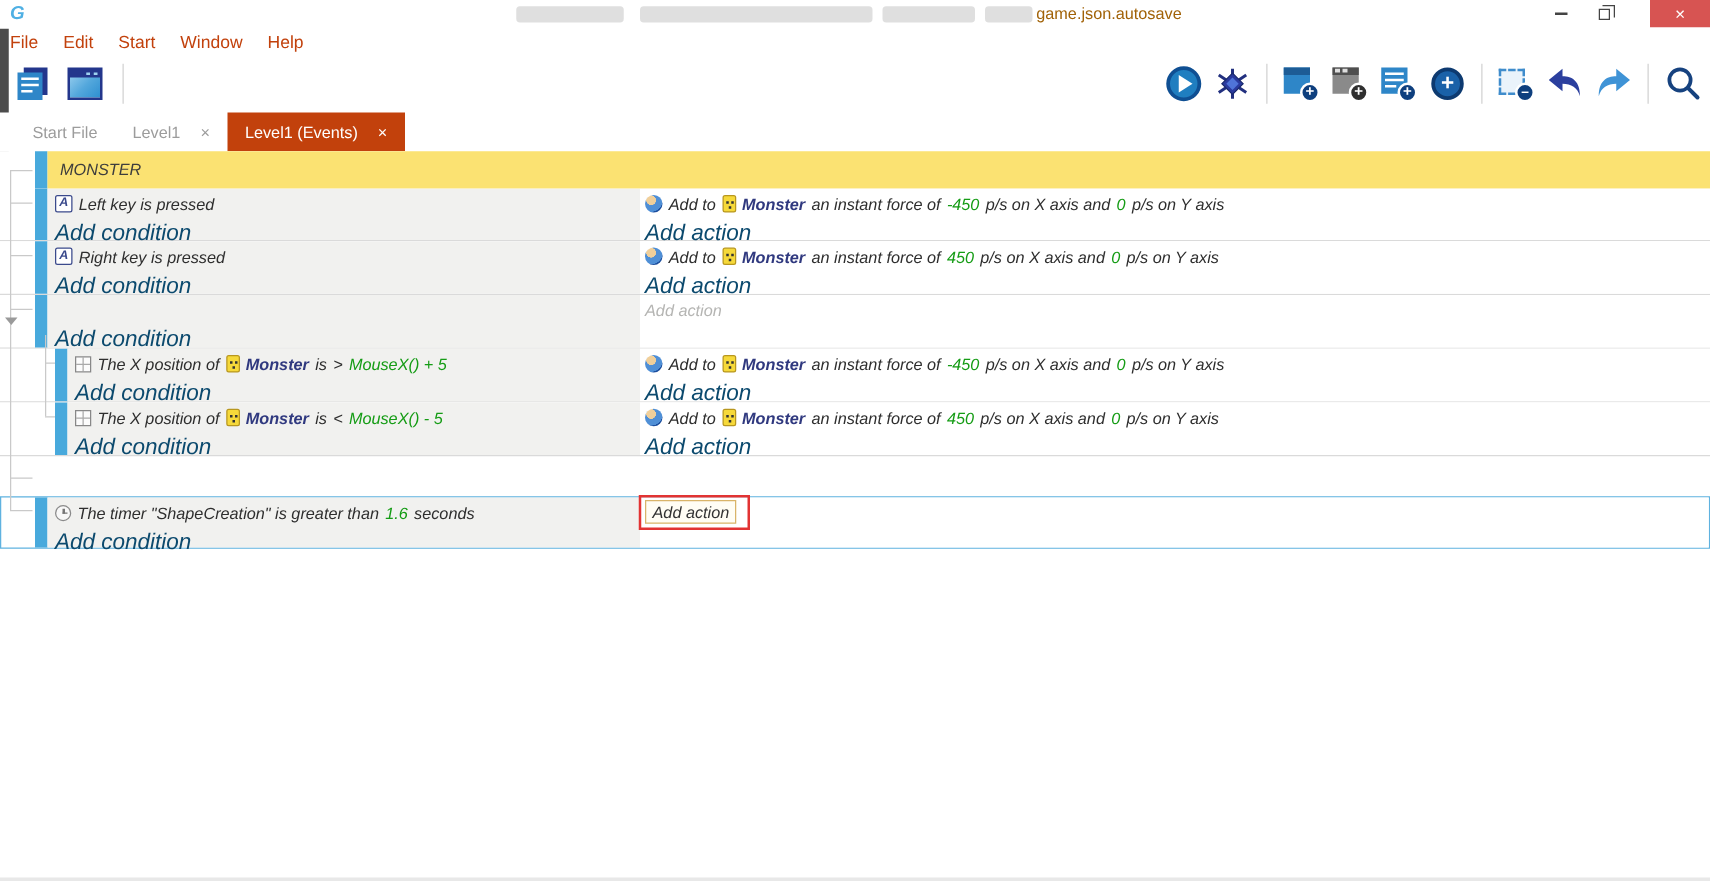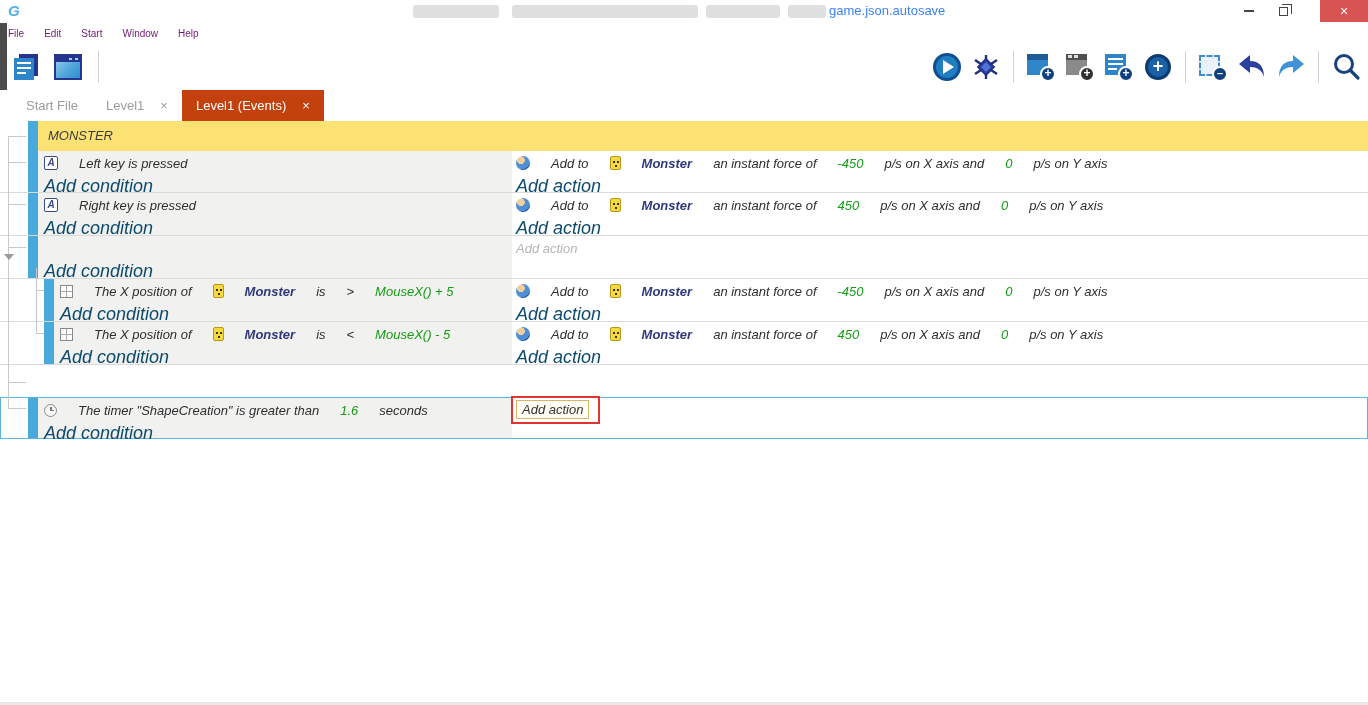--- a/index.html
+++ b/index.html
@@ -4,32 +4,32 @@
 <style>
   * { margin:0; padding:0; box-sizing:border-box; }
   html,body { width:1368px; height:705px; overflow:hidden; background:#fff;
     font-family:"Liberation Sans", sans-serif; }
   #app { position:relative; width:1368px; height:705px; background:#fff; }
 
   
   #titlebar { position:absolute; left:0; top:0; width:1368px; height:22px; background:#fff; }
   .logo { position:absolute; left:8px; top:2px; font-size:15px; font-weight:bold; font-style:italic; color:#4fb0e4; }
   .redact { position:absolute; top:5px; height:13px; background:#d9d9d9; border-radius:3px; opacity:.85; }
-  #title-text { position:absolute; left:829px; top:3px; font-size:13px; color:#3b82f6; }
+  #title-text { position:absolute; left:829px; top:3px; font-size:13px; color:#a16207; }
   .wbtn { position:absolute; top:0; height:22px; display:flex; align-items:center; justify-content:center; cursor:default; }
   #btn-min { left:1232px; width:34px; }
   #btn-min .minus { width:10px; height:2px; background:#444; }
   #btn-restore { left:1266px; width:34px; }
   #btn-restore .sq { width:9px; height:9px; border:1px solid #444; position:relative; background:#fff; }
   #btn-restore .sq::before { content:""; position:absolute; left:2px; top:-4px; width:9px; height:9px; border:1px solid #444; border-left:none; border-bottom:none; }
   #btn-close { left:1320px; width:48px; background:#d75452; color:#fff; font-size:14px; }
 
   
   #menubar { position:absolute; left:0; top:22px; width:1368px; height:22px; background:#fff; display:flex; align-items:center; padding-left:8px; }
-  .menu-item { font-size:10px; color:#701a75; margin-right:20px; cursor:default; }
+  .menu-item { font-size:14px; color:#c2410c; margin-right:20px; cursor:default; }
 
   #darkstrip { position:absolute; left:0; top:23px; width:7px; height:98px; background:#4c4c4c; }
 
   
   #toolbar { position:absolute; left:10px; top:44px; width:1358px; height:46px; background:#fff; }
   .tb-left { position:absolute; left:0; top:6px; display:flex; gap:10px; align-items:center; height:34px; }
   .tb-right { position:absolute; right:6px; top:6px; display:flex; gap:7px; align-items:center; height:34px; }
   .tb-sep { width:1px; height:32px; background:#d2d2d2; margin:0 4px; }
   .tbi { width:32px; height:32px; position:relative; display:flex; align-items:center; justify-content:center; }
 
@@ -73,21 +73,21 @@
   #sheet { position:absolute; left:0; top:121px; width:1368px; height:584px; background:#fff;font-style:italic; }
   .grp { position:absolute; left:0; width:1368px; height:30px; }
   .grp .gbar { position:absolute; left:28px; top:0; width:10px; height:30px; background:#48a9dc; }
   .grp .gfill { position:absolute; left:38px; top:0; right:0; height:30px; background:#fbe272; }
   .grp .glabel { position:absolute; left:48px; top:0; line-height:30px; font-size:13px; color:#3d3d3d; }
 
   .ev { position:absolute; left:0; width:1368px; border-bottom:1px solid #dadada; background:#fff; }
   .ev .bar { position:absolute; top:0; bottom:0; width:10px; background:#48a9dc; }
   .ev .cond { position:absolute; top:0; bottom:0; background:#f1f1ef; }
   .ev .act  { position:absolute; left:512px; right:0; top:0; bottom:0; background:#fff; }
-  .line1 { position:absolute; left:6px; top:3px; height:18px; display:flex; align-items:center; gap:21px; font-size:13px; color:#2e2e2e; white-space:nowrap; }
+  .line1 { position:absolute; left:6px; top:3px; height:18px; display:flex; align-items:center; gap:5px; font-size:13px; color:#2e2e2e; white-space:nowrap; }
   .line2 { position:absolute; left:6px; top:25px; font-size:18px; color:#0c4a6e; white-space:nowrap; }
   .act .line1 { left:4px; }
   .act .line2 { left:4px; }
   .obj { color:#30397f; font-weight:bold; }
   .val { color:#159c15; }
   .sel { border:1px solid #5fb2e0; }
 
   
   .kbd-ic { display:inline-block; width:14px; height:14px; border:1px solid #3b4a8c; border-radius:2px; background:#fff; color:#3b4a8c; font-size:10px; font-weight:bold; line-height:12px; text-align:center; flex:0 0 auto; }
   .kbd-ic::after { content:"A"; }

